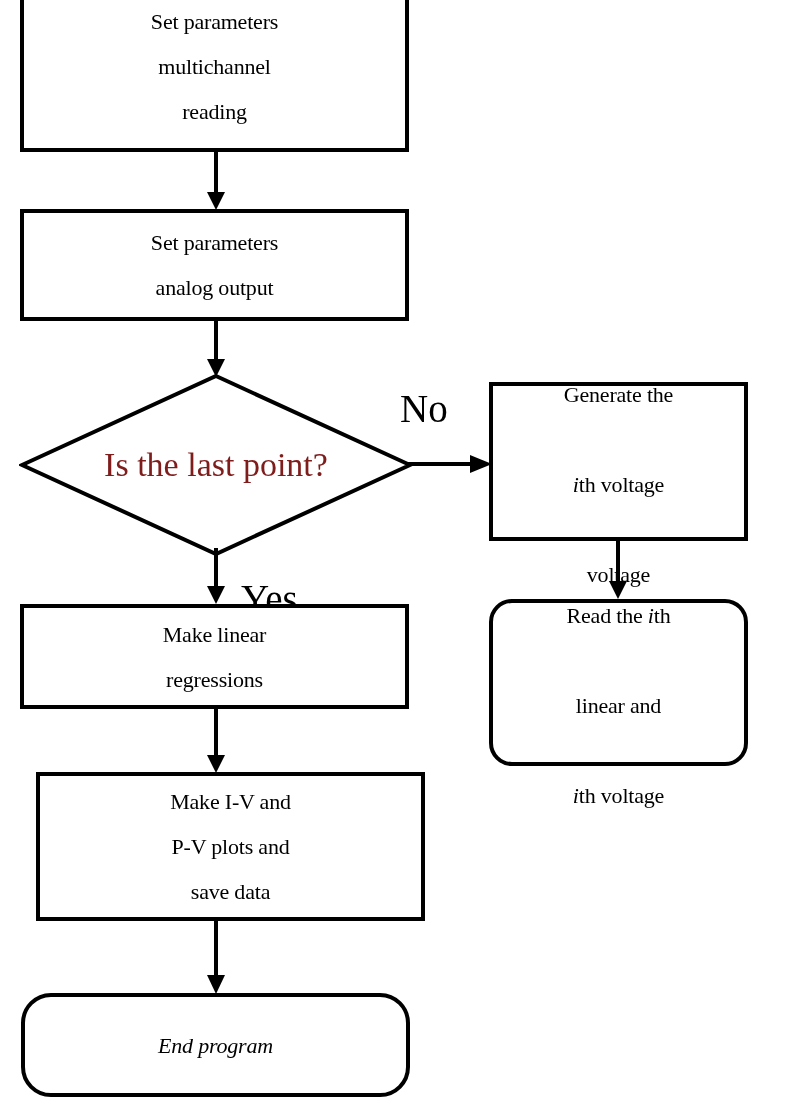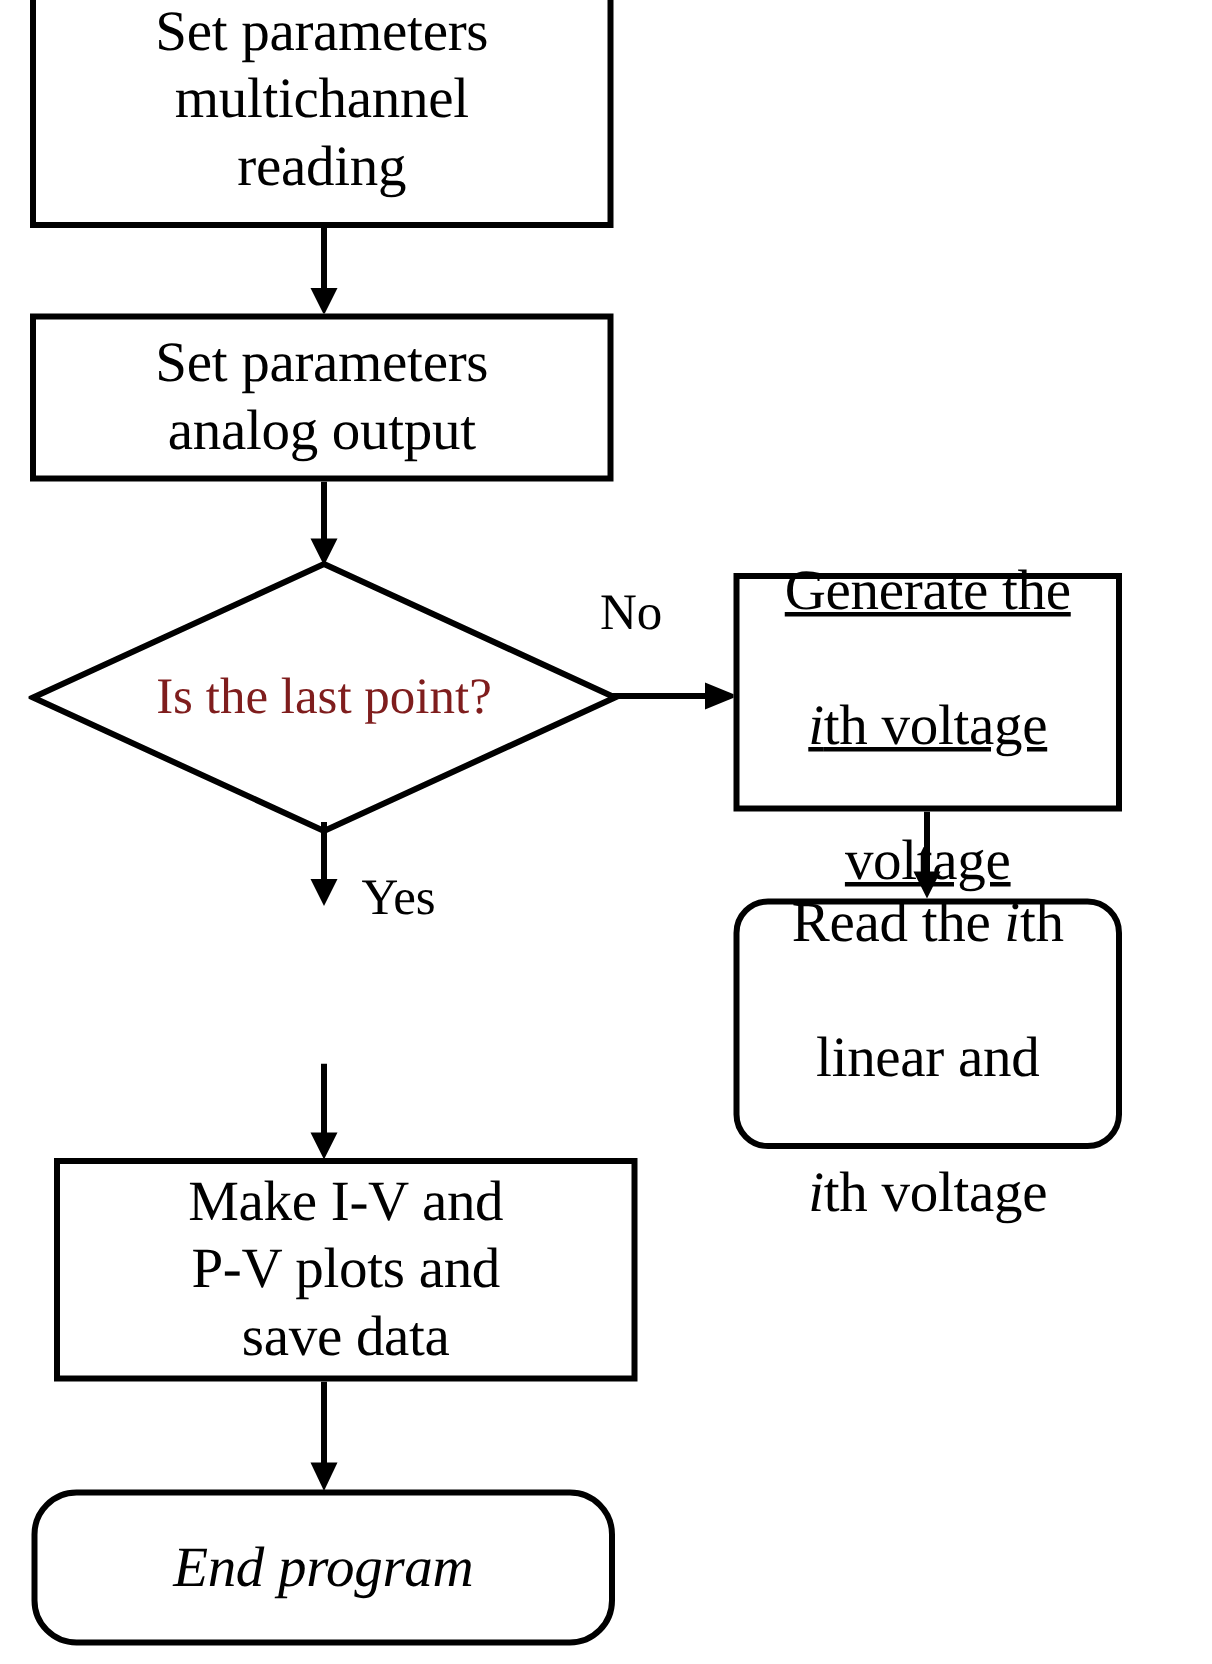--- a/index.html
+++ b/index.html
@@ -24,21 +24,21 @@
     background: #ffffff;
     border: 4px solid #000000;
     display: flex;
     align-items: center;
     justify-content: center;
     text-align: center;
   }
   .node .label {
     display: block;
     width: 100%;
-    font-size: 38px;
+    font-size: 22px;
     line-height: 45px;
     letter-spacing: -0.2px;
     white-space: pre-line;
     color: #000000;
   }
   .node.terminal {
     border-radius: 30px;
     font-style: italic;
   }
 
@@ -65,21 +65,21 @@
 
   
   .conn {
     position: absolute;
   }
   .conn svg { display: block; }
 
   
   .edge-label {
     position: absolute;
-    font-size: 34px;
+    font-size: 39px;
     line-height: 38px;
     color: #000000;
     white-space: nowrap;
     text-align: right;
   }
 
   .ital { font-style: italic; }
 </style>
 </head>
 <body>
@@ -129,21 +129,21 @@
 
   <div class="edge-label" style="left:241px; top:580px;">Yes</div>
 
   <div class="conn" style="left:205px; top:548px; width:22px; height:56px;">
     <svg width="22" height="56" viewBox="0 0 22 56">
       <line x1="11" y1="0" x2="11" y2="42" stroke="#000" stroke-width="4"></line>
       <polygon points="2,38 20,38 11,56" fill="#000"></polygon>
     </svg>
   </div>
 
-  <div class="node" style="left:489px; top:382px; width:259px; height:159px;text-decoration:underline;">
+  <div class="node" style="left:489px; top:382px; width:259px; height:159px;">
     <span class="label">
       <span>Generate the</span><br>
       <span class="ital">i</span><span>th voltage</span><br>
       <span>voltage</span>
     </span>
   </div>
 
   <div class="conn" style="left:607px; top:541px; width:22px; height:58px;">
     <svg width="22" height="58" viewBox="0 0 22 58">
       <line x1="11" y1="0" x2="11" y2="44" stroke="#000" stroke-width="4"></line>
@@ -152,20 +152,24 @@
   </div>
 
   <div class="node" style="left:489px; top:599px; width:259px; height:167px;border-radius:23px;">
     <span class="label">
       <span>Read the </span><span class="ital">i</span><span>th</span><br>
       <span>linear and</span><br>
       <span class="ital">i</span><span>th voltage</span>
     </span>
   </div>
 
+  <div class="node" style="left:20px; top:604px; width:389px; height:105px;">
+    <span class="label">Make linear
+regressions</span>
+  </div>
 
   <div class="conn" style="left:205px; top:709px; width:22px; height:64px;">
     <svg width="22" height="64" viewBox="0 0 22 64">
       <line x1="11" y1="0" x2="11" y2="50" stroke="#000" stroke-width="4"></line>
       <polygon points="2,46 20,46 11,64" fill="#000"></polygon>
     </svg>
   </div>
 
   <div class="node" style="left:20px; top:772px; width:389px; height:149px;margin-left:16px;">
     <span class="label">Make I-V and

